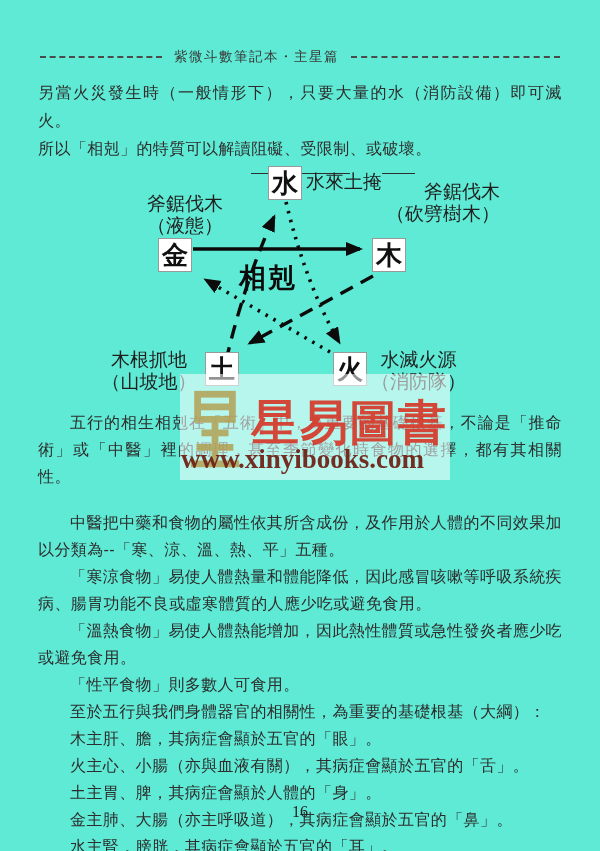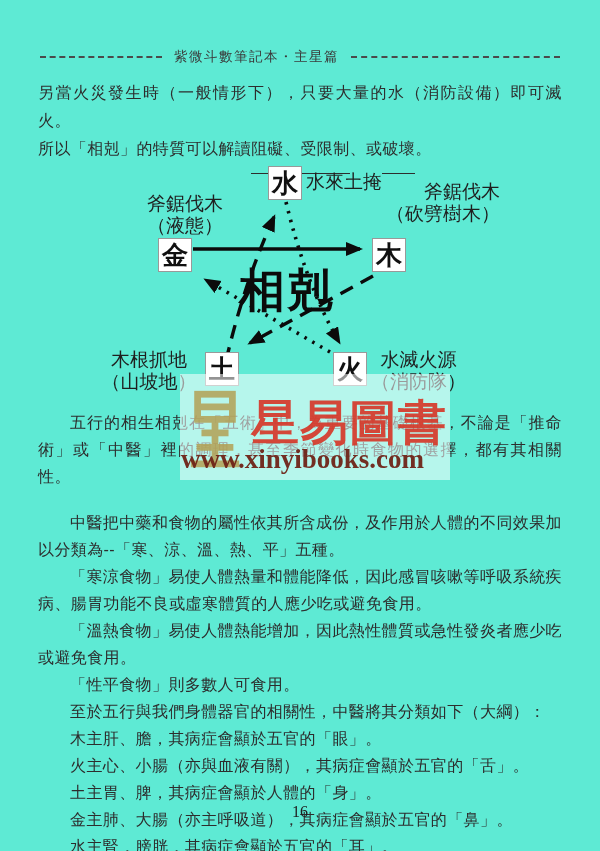--- a/index.html
+++ b/index.html
@@ -47,21 +47,21 @@
   .node.earth { left:165px; top:187px; }
   .node.fire  { left:293px; top:187px; }
   .caption { position:absolute; font-size:19px; line-height:22px; color:#1f1f1f; white-space:nowrap; }
   .cap-water { left:266px; top:6px; }
   .cap-metal { left:84px;  top:28px; width:122px; text-align:center; }
   .cap-wood  { left:290px; top:16px; width:170px; text-align:right; }
   .cap-earth { left:56px;  top:184px; width:106px; text-align:center; }
   .cap-fire  { left:331px; top:184px; text-align:center; }
   .center-label {
     position:absolute; left:199px; top:95px;
-    font-size:46px; font-weight:900; letter-spacing:2px; color:#0b0b0b;
+    font-size:27px; font-weight:900; letter-spacing:2px; color:#0b0b0b;
   }
 
   
   .body-text {
     margin:12px 38px 0 38px;
     font-size:16px; line-height:27px; letter-spacing:0.4px;
     text-align:justify; color:#2d2d2d;
   }
   .body-text p { text-indent:2em; margin:0; }
   .body-text p.gap { margin-top:19px; }
@@ -151,21 +151,21 @@
 
     <div class="center-label">相剋</div>
   </div>
 
   <div class="body-text">
     <p>五行的相生相剋在「五術」中，為重要的基礎根基，不論是「推命術」或「中醫」裡的調理，甚至季節變化時食物的選擇，都有其相關性。</p>
     <p class="gap">中醫把中藥和食物的屬性依其所含成份，及作用於人體的不同效果加以分類為--「寒、涼、溫、熱、平」五種。</p>
     <p>「寒涼食物」易使人體熱量和體能降低，因此感冒咳嗽等呼吸系統疾病、腸胃功能不良或虛寒體質的人應少吃或避免食用。</p>
     <p>「溫熱食物」易使人體熱能增加，因此熱性體質或急性發炎者應少吃或避免食用。</p>
     <p>「性平食物」則多數人可食用。</p>
-    <p>至於五行與我們身體器官的相關性，中醫將其分類如下（大綱）：</p>
+    <p>至於五行與我們身體器官的相關性，為重要的基礎根基（大綱）：</p>
     <p>木主肝、膽，其病症會顯於五官的「眼」。</p>
     <p>火主心、小腸（亦與血液有關），其病症會顯於五官的「舌」。</p>
     <p>土主胃、脾，其病症會顯於人體的「身」。</p>
     <p>金主肺、大腸（亦主呼吸道），其病症會顯於五官的「鼻」。</p>
     <p>水主腎，膀胱，其病症會顯於五官的「耳」。</p>
   </div>
 
   <div class="wm-fade"></div>
   <svg class="wm-logo" viewBox="0 0 60 84">
     <g stroke="#b3a155" stroke-width="7" fill="none">

